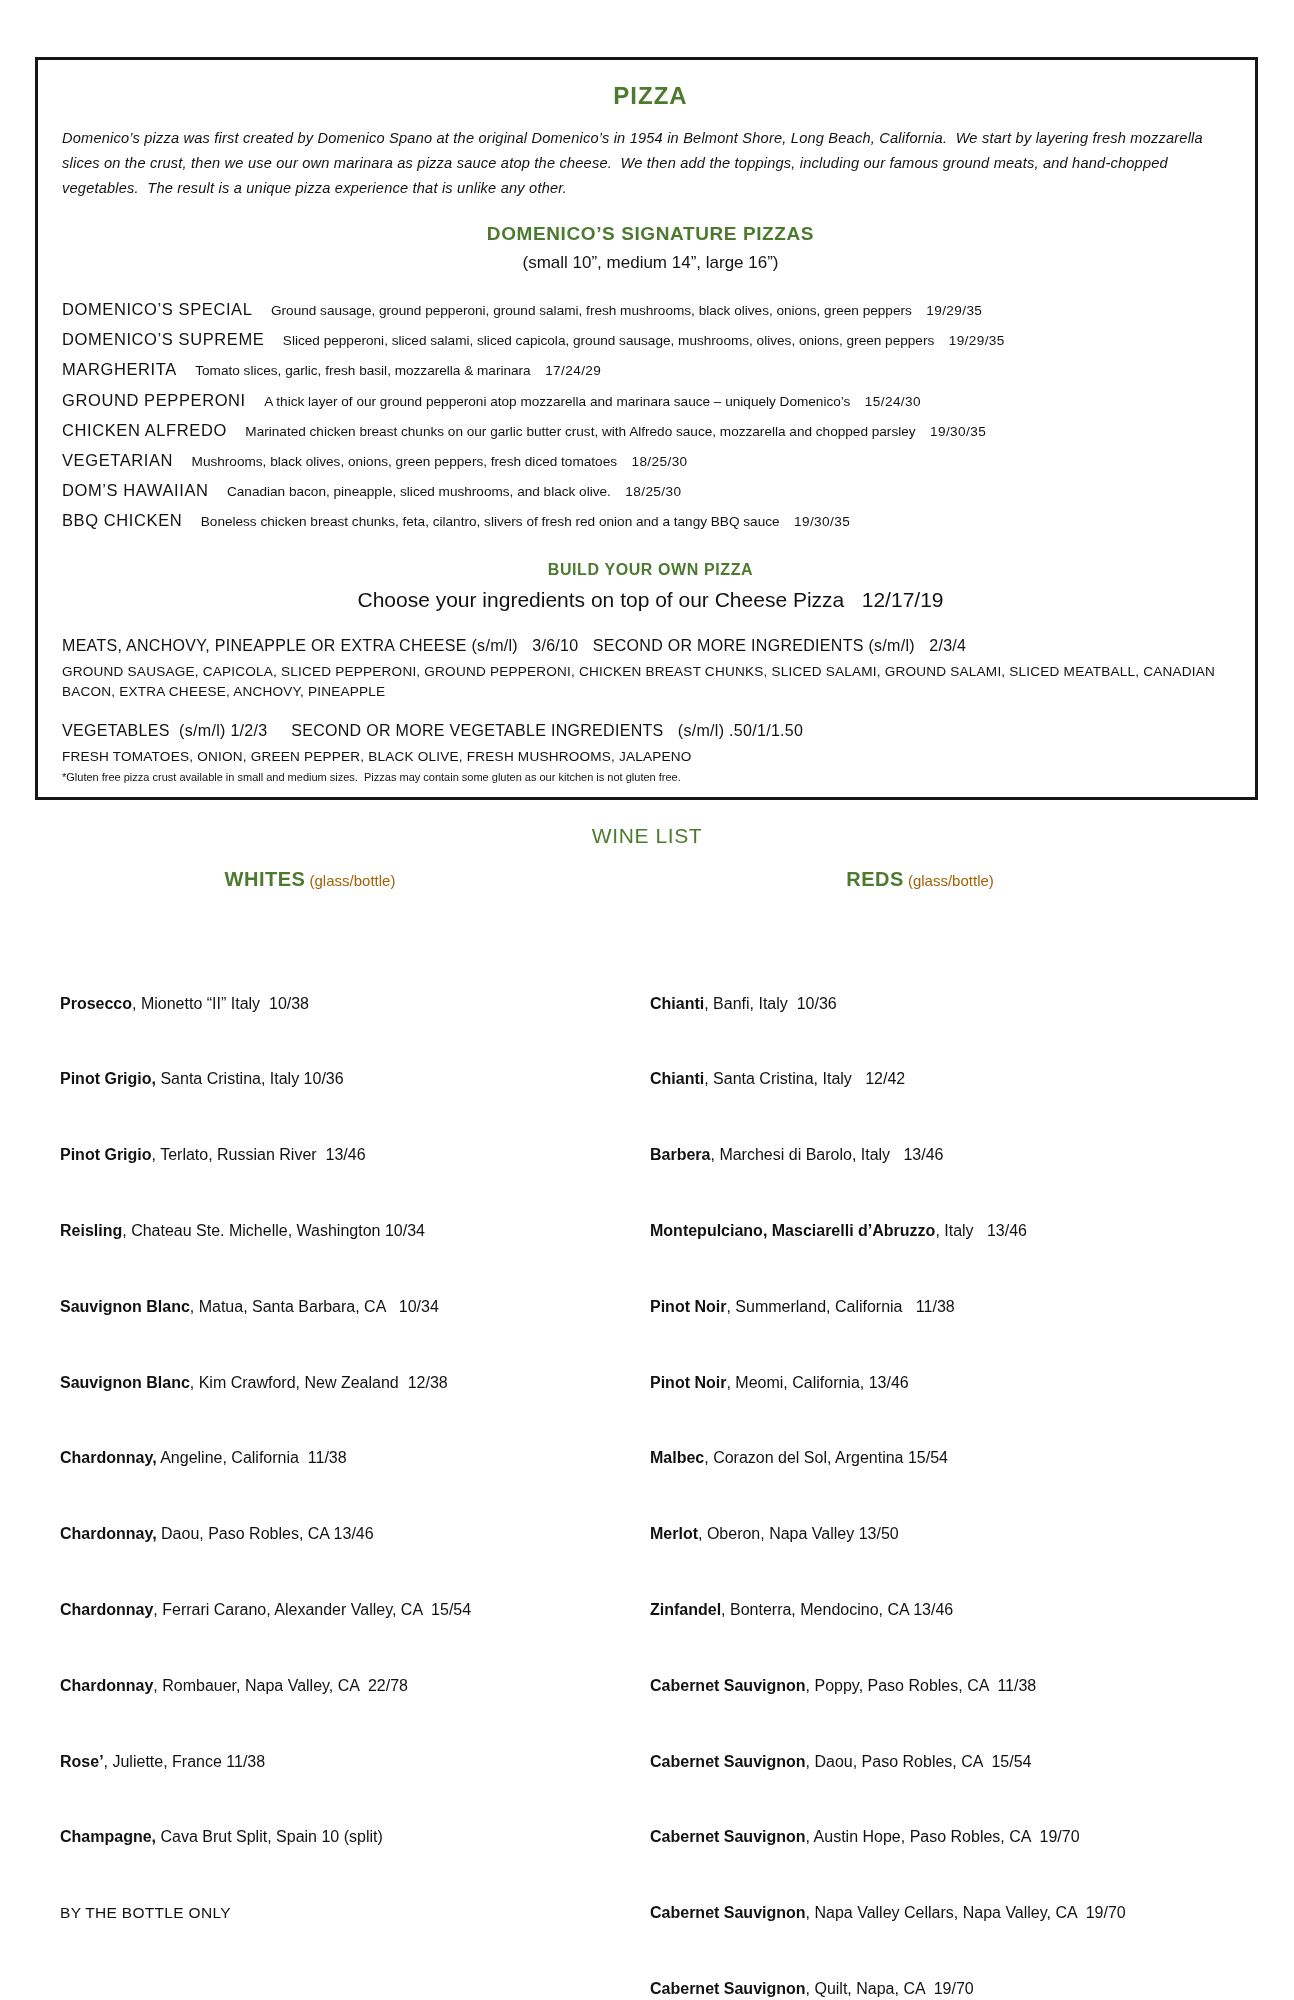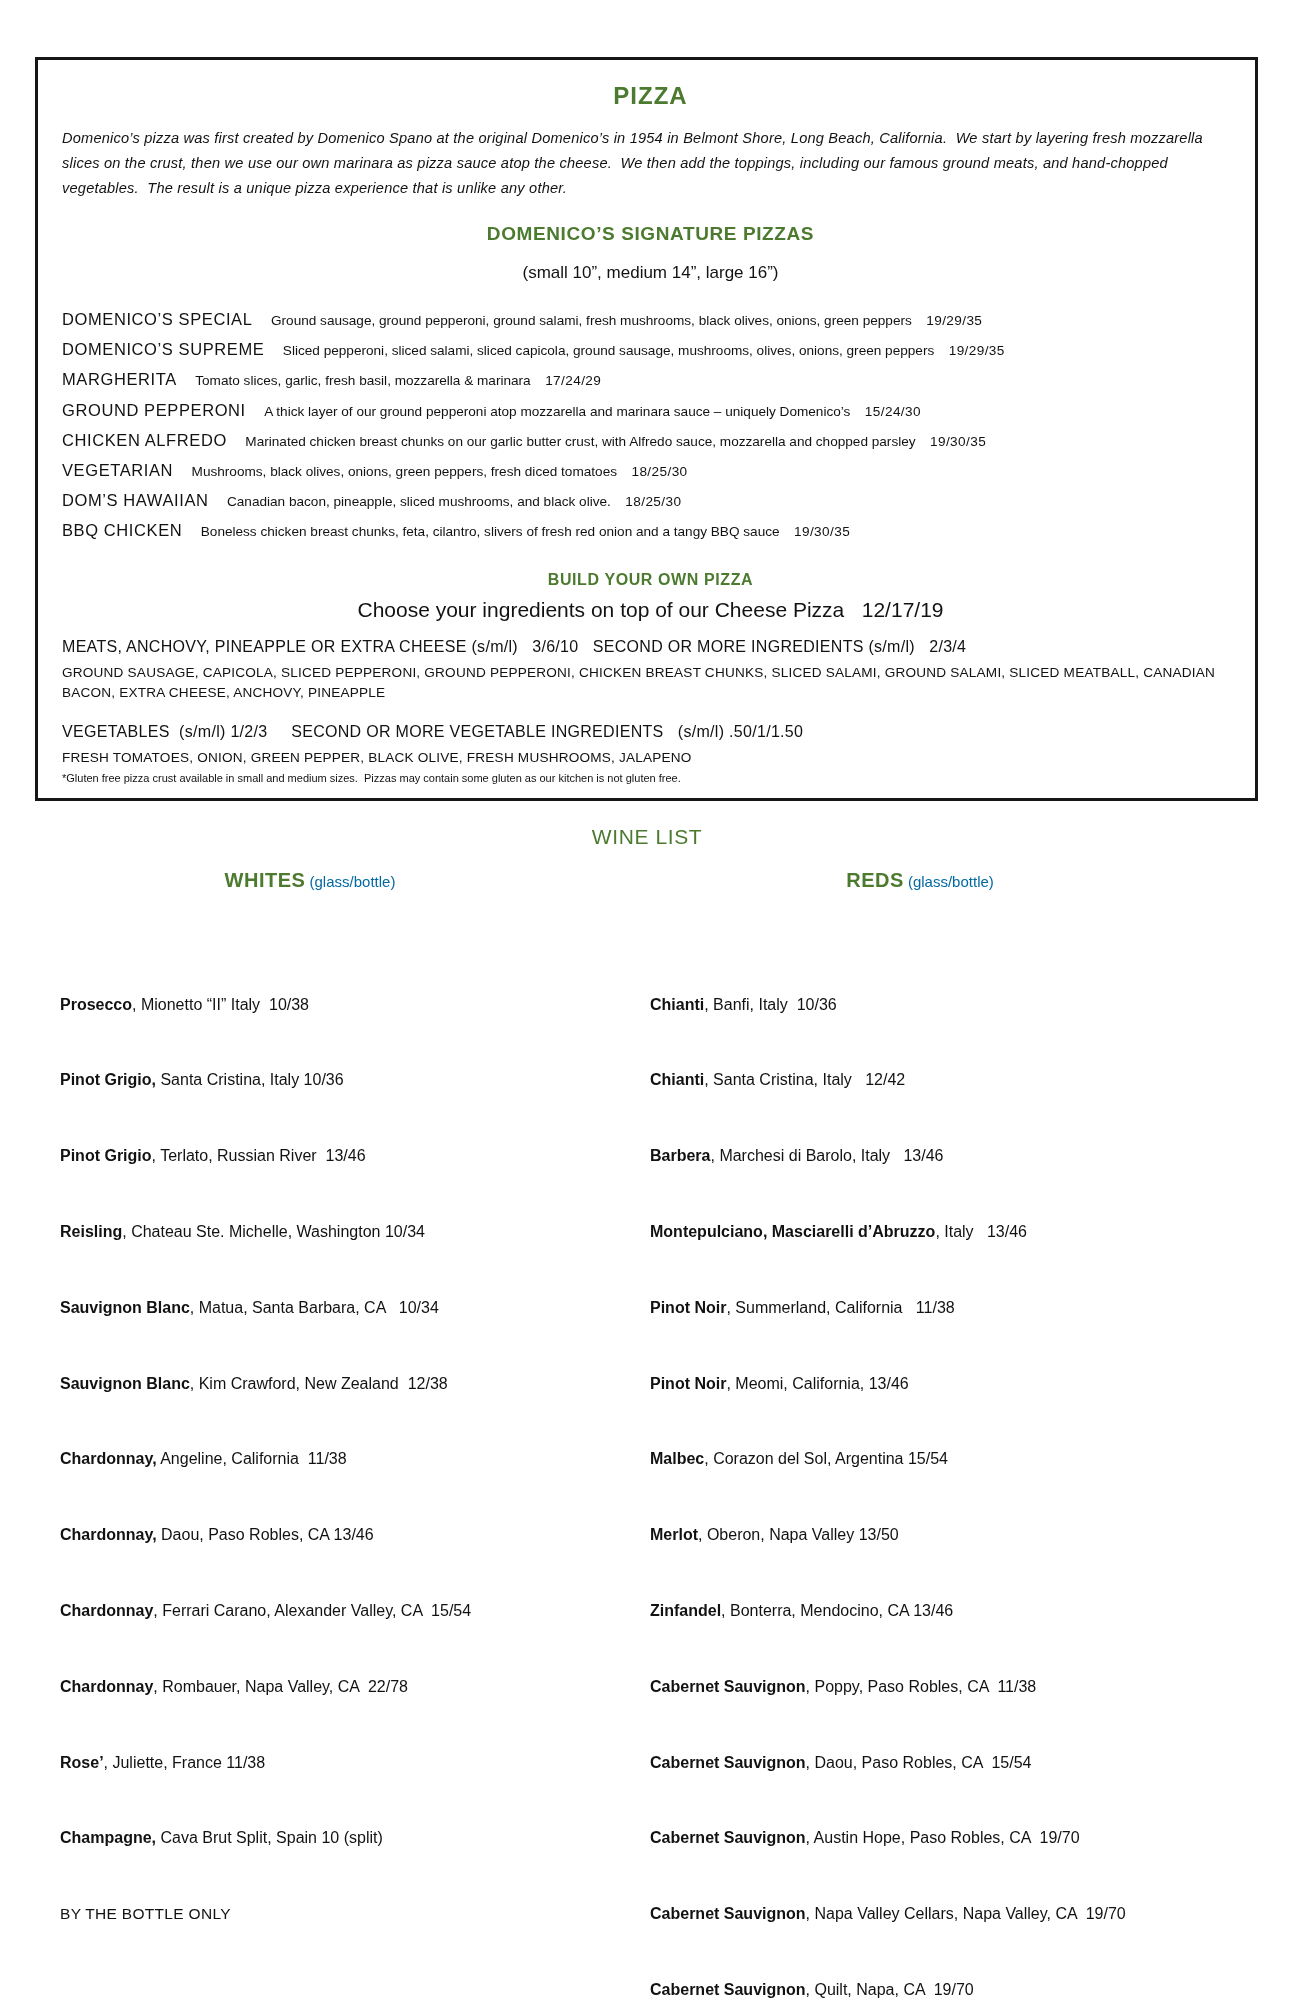--- a/index.html
+++ b/index.html
@@ -17,41 +17,41 @@
   .pizza-box {
     margin:57px 36px 0 35px;
     border:3px solid #161616;
     padding:12px 16px 14px 24px;
   }
   .pizza-title { text-align:center; font-size:24px; font-weight:bold; letter-spacing:1px; margin-top:10px; }
   .pizza-intro {
     font-style:italic; font-size:14.6px; line-height:25px; margin-top:16px; letter-spacing:0.2px;
   }
   .sig-title { text-align:center; font-size:19px; font-weight:bold; letter-spacing:0.6px; margin-top:22px; }
-  .sig-sizes { text-align:center; font-size:17px; margin-top:18px; }
+  .sig-sizes { text-align:center; font-size:17px; margin-top:8px; }
   .pizza-items { list-style:none; margin-top:22px; }
   .pizza-items li { line-height:28.2px; white-space:nowrap; }
   .pz-name { font-size:16.5px; letter-spacing:0.6px;text-align:center; }
   .pz-desc { font-size:13.6px; margin-left:14px; }
   .pz-price { font-size:13.6px; margin-left:10px; letter-spacing:0.4px; }
   .byo-title { text-align:center; font-size:16px; font-weight:bold; letter-spacing:0.6px; margin-top:24px; }
   .byo-sub { text-align:center; font-size:21px; margin-top:9px; }
-  .caps-line { font-size:16px; letter-spacing:0.3px; margin-top:16px; }
+  .caps-line { font-size:16px; letter-spacing:0.3px; margin-top:25px; }
   .caps-list { font-size:13.6px; line-height:20px; margin-top:7px; letter-spacing:0.2px; }
   .veg-line { margin-top:20px; }
   .gluten-note { font-size:11px; margin-top:4px; }
 
   
   .wine-title { text-align:center; font-size:21px; font-weight:normal; letter-spacing:0.6px; margin-top:24px; }
   .wine-cols { display:flex; align-items:flex-start; margin:14px 36px 0 60px; }
   .col-left { width:590px; flex:0 0 auto; }
   .col-right { flex:1 1 auto; }
   .col-header { text-align:center; margin-top:6px; }
   .col-header .hd { font-size:20px; font-weight:bold; letter-spacing:0.5px; }
-  .col-header .suffix { font-size:15px; color:#0369a1; font-weight:normal; }
+  .col-header .suffix { font-size:15px; color:#a16207; font-weight:normal; }
   .whites-header { width:500px; }
   .reds-header { width:540px; }
   .wine-list { list-style:none; margin-top:30px; }
   .wine-list li { font-size:16px; line-height:21.8px; }
   .wine-list .wb { font-weight:bold; }
   .bottle-label { font-size:15.5px; letter-spacing:0.3px; margin-top:20px; }
   .wine-list.tight { margin-top:24px; }
 </style>
 </head>
 <body>

